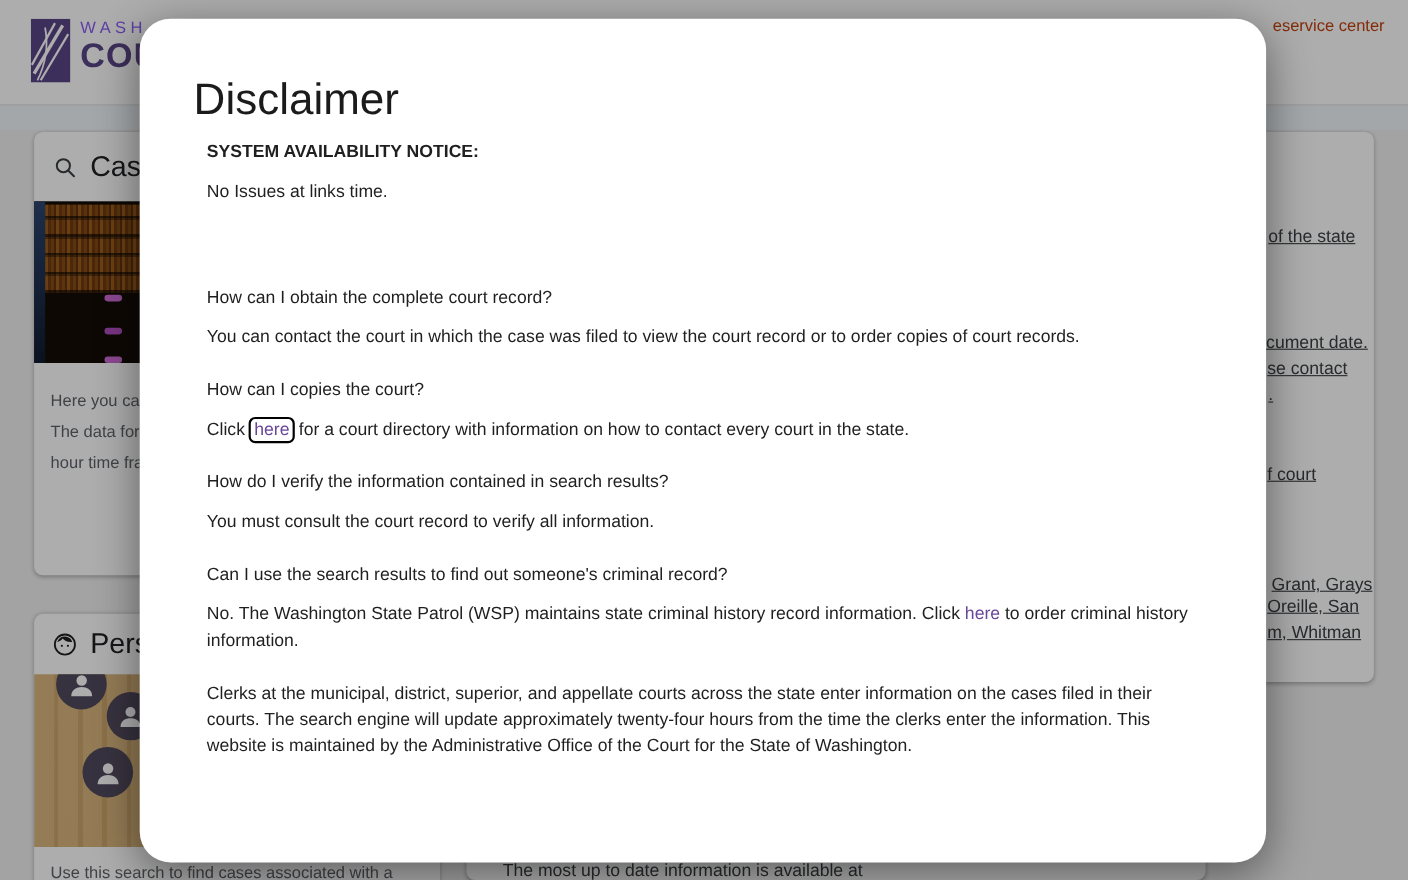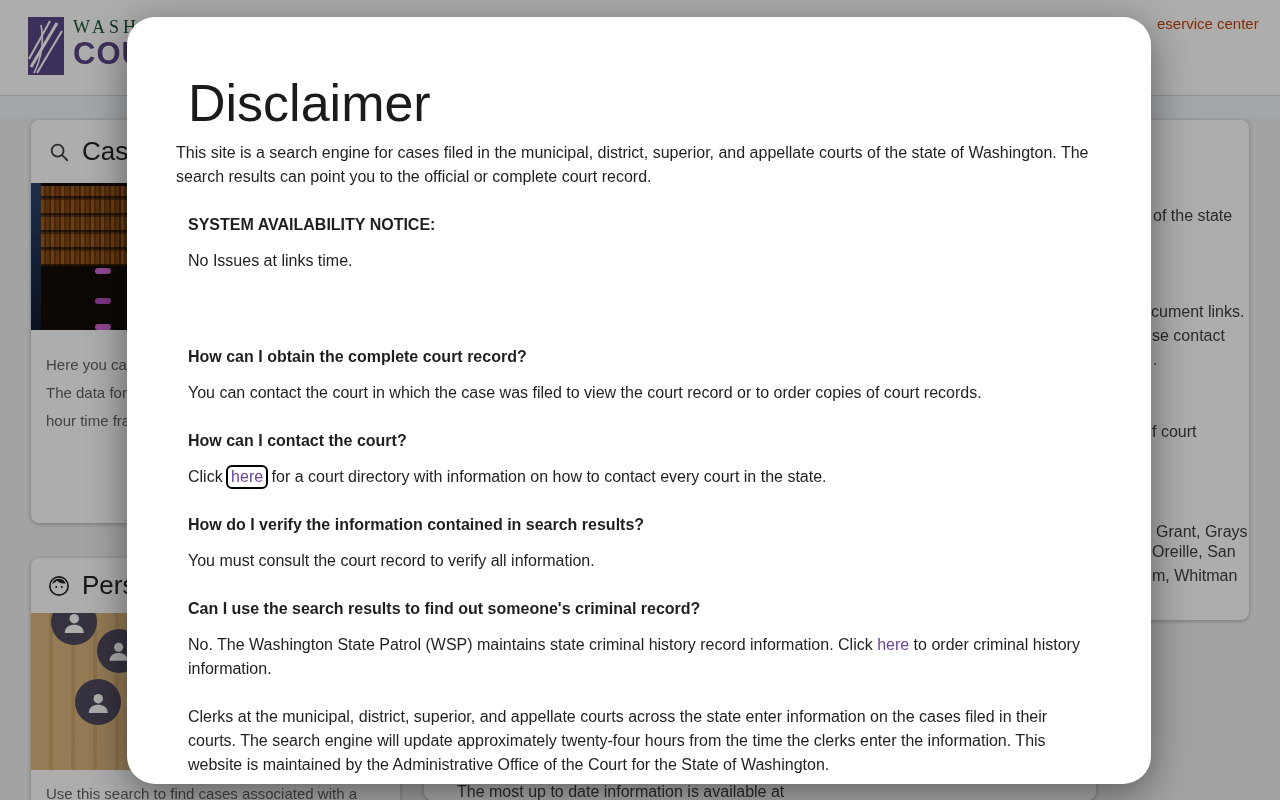--- a/index.html
+++ b/index.html
@@ -14,21 +14,21 @@
   html,body{margin:0;padding:0;}
   body{
     width:1280px;height:800px;overflow:hidden;position:relative;
     font-family:"Liberation Sans", sans-serif;background:var(--page-bg);
   }
   
   .header{position:absolute;left:0;top:0;width:1280px;height:96px;background:#fff;border-bottom:1px solid #d8d8d8;}
   .logo-wrap{position:absolute;left:28px;top:17px;display:flex;align-items:flex-start;}
   .logo-square{display:block;}
   .logo-text{margin-left:9px;line-height:1;}
-  .logo-top{display:block;font-size:18px;letter-spacing:4px;color:#14532d;margin-top:1px;font-family:Liberation Serif, serif;}
+  .logo-top{display:block;font-size:15px;letter-spacing:4px;color:#8b5cf6;margin-top:1px;}
   .logo-bottom{display:block;font-size:31px;font-weight:bold;letter-spacing:1px;color:var(--brand);margin-top:2px;}
   .eservice{position:absolute;left:1157px;top:15px;font-size:15px;color:#c2410c;cursor:pointer;}
   .banner-strip{position:absolute;left:0;top:96px;width:1280px;height:22px;background:var(--banner);}
 
   .card{position:absolute;background:#fff;border-radius:8px;box-shadow:0 1px 4px rgba(0,0,0,.28);overflow:hidden;}
   .card-head{display:flex;align-items:center;padding-left:17px;}
   .card-title{font-size:26px;font-weight:500;color:#202124;margin-left:12px;white-space:nowrap;}
 
   .card-case{left:31px;top:120px;width:369px;height:403px;}
   .card-case .card-head{height:63px;}
@@ -54,36 +54,36 @@
     border-radius:50%;background:rgba(255,255,255,.06);}
   .mag-blob{position:absolute;left:272px;top:46px;width:60px;height:60px;border-radius:50%;background:#2a2430;}
   .hand{position:absolute;left:230px;top:116px;width:132px;height:72px;background:#e5c1a4;
     border-radius:50% 50% 10% 10% / 60% 60% 20% 20%;transform:rotate(-14deg);}
   .person-desc{padding:12px 15px 0;font-size:15px;line-height:24px;color:var(--muted);white-space:nowrap;}
 
   .card-middle{left:424px;top:558px;width:672px;height:242px;}
   .middle-desc{position:absolute;left:33px;top:225px;font-size:16px;color:#3c4043;white-space:nowrap;}
 
   .card-right{left:1120px;top:120px;width:129px;height:500px;}
-  .rp-frag{position:absolute;font-size:16px;line-height:16px;color:#3c4043;white-space:nowrap;}
+  .rp-frag{position:absolute;font-size:16px;line-height:16px;color:#3c4043;white-space:nowrap;text-decoration:underline;}
   .rp-0{left:33px;top:88px;}  .rp-1{left:31px;top:184px;} .rp-2{left:32px;top:208px;}
   .rp-3{left:33px;top:232px;} .rp-4{left:32px;top:304px;} .rp-5{left:36px;top:404px;}
   .rp-6{left:32px;top:424px;} .rp-7{left:32px;top:448px;}
 
   
   .overlay{position:absolute;left:0;top:0;width:1280px;height:800px;background:rgba(0,0,0,.32);z-index:10;}
   .modal{position:absolute;left:127px;top:17px;width:1024px;height:767px;background:#fff;border-radius:28px;
     box-shadow:0 10px 40px rgba(0,0,0,.45);z-index:20;padding:50px 49px 0;overflow:hidden;color:var(--ink);}
-  .modal h1{font-size:52px;line-height:48px;font-weight:400;margin:12px;color:#1b1b1b;}
+  .modal h1{font-size:40px;line-height:48px;font-weight:400;margin:0;color:#1b1b1b;}
   .modal p{font-size:16px;line-height:24px;margin:12px;}
   .modal .intro{margin:14px 0 24px;max-width:930px;}
   .avail-h{font-weight:bold;}
   #faq-list{margin-top:72px;}
   .faq{margin-bottom:24px;max-width:930px;}
-  .faq .q{font-weight:bold;}
+  .faq .q{font-weight:normal;}
   a.link{color:var(--link);text-decoration:none;cursor:pointer;}
   a.link.focused{display:inline-block;border:2px solid #000;border-radius:6px;padding:0 3px;margin:-3px -1px;line-height:20px;}
 </style>
 </head>
 <body>
 
 <div class="header">
   <div class="logo-wrap">
     <svg class="logo-square" width="36" height="58" viewBox="0 0 36 58">
       <rect width="36" height="58" fill="#5a4687"></rect>
@@ -167,43 +167,42 @@
   </div>
   <div class="person-desc">Use this search to find cases associated with a</div>
 </div>
 
 <div class="card card-middle">
   <span class="middle-desc">The most up to date information is available at</span>
 </div>
 
 <div class="card card-right">
   <span class="rp-frag rp-0">of the state</span>
-  <span class="rp-frag rp-1">cument links.</span>
+  <span class="rp-frag rp-1">cument date.</span>
   <span class="rp-frag rp-2">se contact</span>
   <span class="rp-frag rp-3">.</span>
   <span class="rp-frag rp-4">f court</span>
   <span class="rp-frag rp-5">Grant, Grays</span>
   <span class="rp-frag rp-6">Oreille, San</span>
   <span class="rp-frag rp-7">m, Whitman</span>
 </div>
 
 <div class="overlay"></div>
 
 <div class="modal" role="dialog">
   <h1>Disclaimer</h1>
-  <p class="intro">This site is a search engine for cases filed in the municipal, district, superior, and appellate courts of the state of Washington. The search results can point you to the official or complete court record.</p>
   <p class="avail-h">SYSTEM AVAILABILITY NOTICE:</p>
   <p class="avail-t">No Issues at links time.</p>
   <div id="faq-list">
       <div class="faq">
         <p class="q">How can I obtain the complete court record?</p>
         <p class="a">You can contact the court in which the case was filed to view the court record or to order copies of court records.</p>
       </div>
       <div class="faq">
-        <p class="q">How can I contact the court?</p>
+        <p class="q">How can I copies the court?</p>
         <p class="a">Click <a href="#" class="link focused">here</a> for a court directory with information on how to contact every court in the state.</p>
       </div>
       <div class="faq">
         <p class="q">How do I verify the information contained in search results?</p>
         <p class="a">You must consult the court record to verify all information.</p>
       </div>
       <div class="faq">
         <p class="q">Can I use the search results to find out someone's criminal record?</p>
         <p class="a">No. The Washington State Patrol (WSP) maintains state criminal history record information. Click <a href="#" class="link">here</a> to order criminal history information.</p>
       </div>

